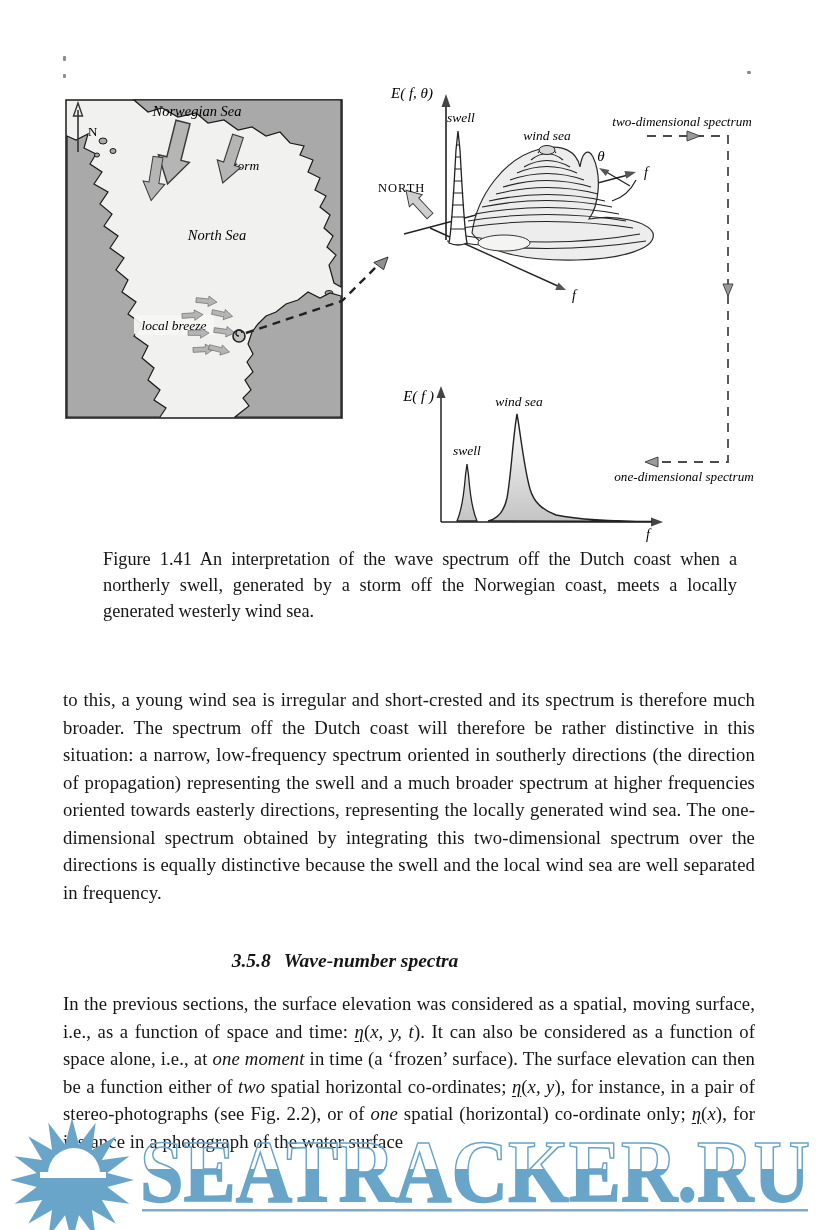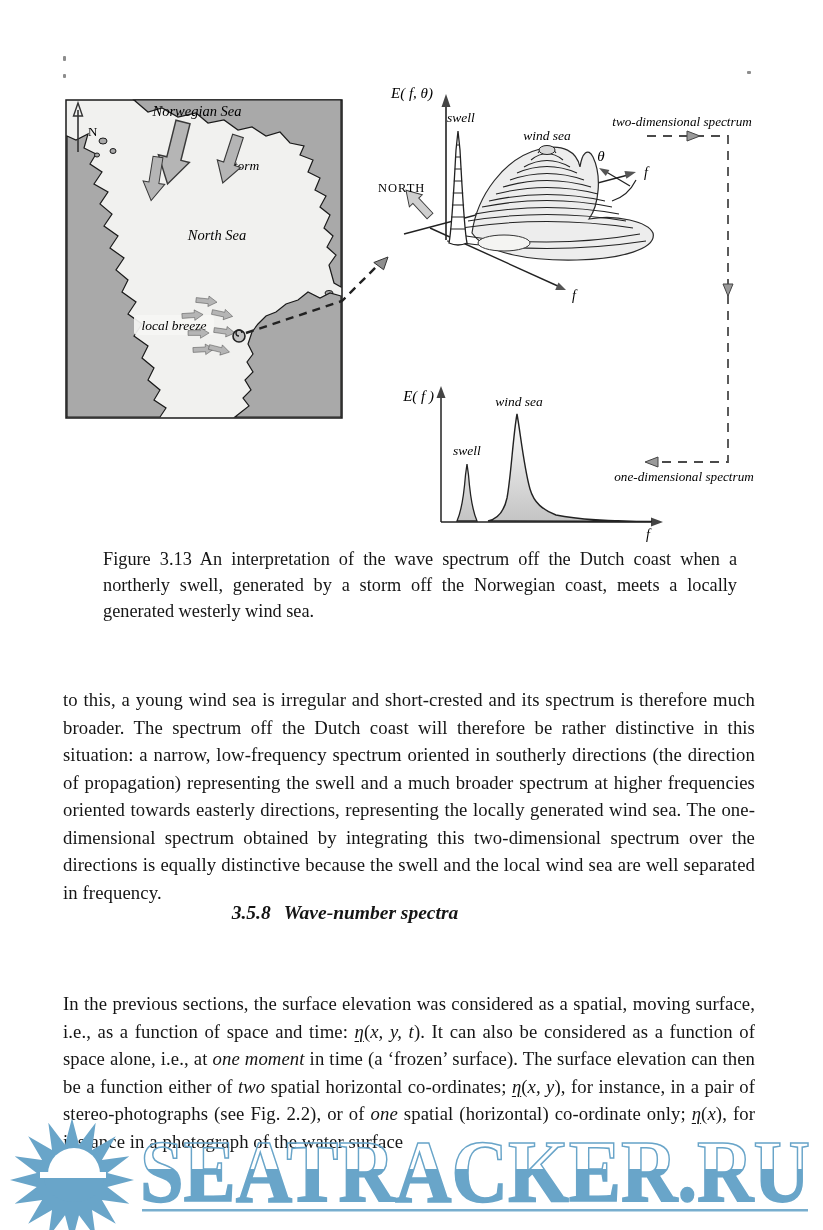--- a/index.html
+++ b/index.html
@@ -13,21 +13,21 @@
     position:absolute;left:103px;top:546px;width:634px;margin:0;
     font-size:18.3px;line-height:26px;text-align:justify;
   }
   .para{
     position:absolute;left:63px;width:692px;margin:0;
     font-size:18.7px;line-height:27.5px;text-align:justify;letter-spacing:0.1px;
   }
   .p1{top:679px;margin-top:7px;}
   .p2{top:990px;}
   .heading{
-    position:absolute;left:0;top:902px;width:690px;margin:0;text-align:center;
+    position:absolute;left:0;top:950px;width:690px;margin:0;text-align:center;
     font-size:19.5px;
   }
   .heading .seg{font-weight:bold;font-style:italic;}
   .heading .seg:first-child{margin-right:13px;}
   .seg-i{font-style:italic;}
   .seg-b{font-weight:bold;}
   .seg-u{text-decoration:underline;text-underline-offset:3px;text-decoration-thickness:1px;}
   svg text{font-family:"Liberation Serif",serif;}
   .lbl-i{font-style:italic;}
   .watermark-svg{position:absolute;left:0;top:1112px;}
@@ -172,21 +172,21 @@
     <g>
       <text class="lbl-i" x="682" y="126" font-size="13.2" text-anchor="middle">two-dimensional spectrum</text>
       <path d="M647,136 H728 V462 H650" fill="none" stroke="#4a4a4a" stroke-width="1.8" stroke-dasharray="9,7"></path>
       <polygon points="700,136 687,131 687,141" fill="#9a9a9a" stroke="#444" stroke-width="1"></polygon>
       <polygon points="728,296 723,284 733,284" fill="#9a9a9a" stroke="#444" stroke-width="1"></polygon>
       <polygon points="645,462 658,457 658,467" fill="#9a9a9a" stroke="#444" stroke-width="1"></polygon>
       <text class="lbl-i" x="684" y="481" font-size="13.2" text-anchor="middle">one-dimensional spectrum</text>
     </g>
   </svg>
 
-  <p class="caption">Figure 3.13  An interpretation of the wave spectrum off the Dutch coast when a northerly swell, generated by a storm off the Norwegian coast, meets a locally generated westerly wind sea.</p>
+  <p class="caption">Figure 1.41  An interpretation of the wave spectrum off the Dutch coast when a northerly swell, generated by a storm off the Norwegian coast, meets a locally generated westerly wind sea.</p>
 
   <p class="para p1"><span class="seg">to this, a young wind sea is irregular and short-crested and its spectrum is therefore much broader. The spectrum off the Dutch coast will therefore be rather distinctive in this situation: a narrow, low-frequency spectrum oriented in southerly directions (the direction of propagation) representing the swell and a much broader spectrum at higher frequencies oriented towards easterly directions, representing the locally generated wind sea. The one-dimensional spectrum obtained by integrating this two-dimensional spectrum over the directions is equally distinctive because the swell and the local wind sea are well separated in frequency.</span></p>
 
   <h3 class="heading"><span class="seg seg-i seg-b">3.5.8</span><span class="seg seg-i seg-b">Wave-number spectra</span></h3>
 
   <p class="para p2"><span class="seg">In the previous sections, the surface elevation was considered as a spatial, moving surface, i.e., as a function of space and time: </span><span class="seg seg-i seg-u">η</span><span class="seg">(</span><span class="seg seg-i">x, y, t</span><span class="seg">). It can also be considered as a function of space alone, i.e., at </span><span class="seg seg-i">one moment</span><span class="seg"> in time (a ‘frozen’ surface). The surface elevation can then be a function either of </span><span class="seg seg-i">two</span><span class="seg"> spatial horizontal co-ordinates; </span><span class="seg seg-i seg-u">η</span><span class="seg">(</span><span class="seg seg-i">x, y</span><span class="seg">), for instance, in a pair of stereo-photographs (see Fig. 2.2), or of </span><span class="seg seg-i">one</span><span class="seg"> spatial (horizontal) co-ordinate only; </span><span class="seg seg-i seg-u">η</span><span class="seg">(</span><span class="seg seg-i">x</span><span class="seg">), for instance in a photograph of the water surface</span></p>
 
   <svg class="watermark-svg" width="823" height="118" viewBox="0 1112 823 118">
     <defs>
       <linearGradient id="halfFill" gradientUnits="userSpaceOnUse" x1="0" y1="1136" x2="0" y2="1202">

